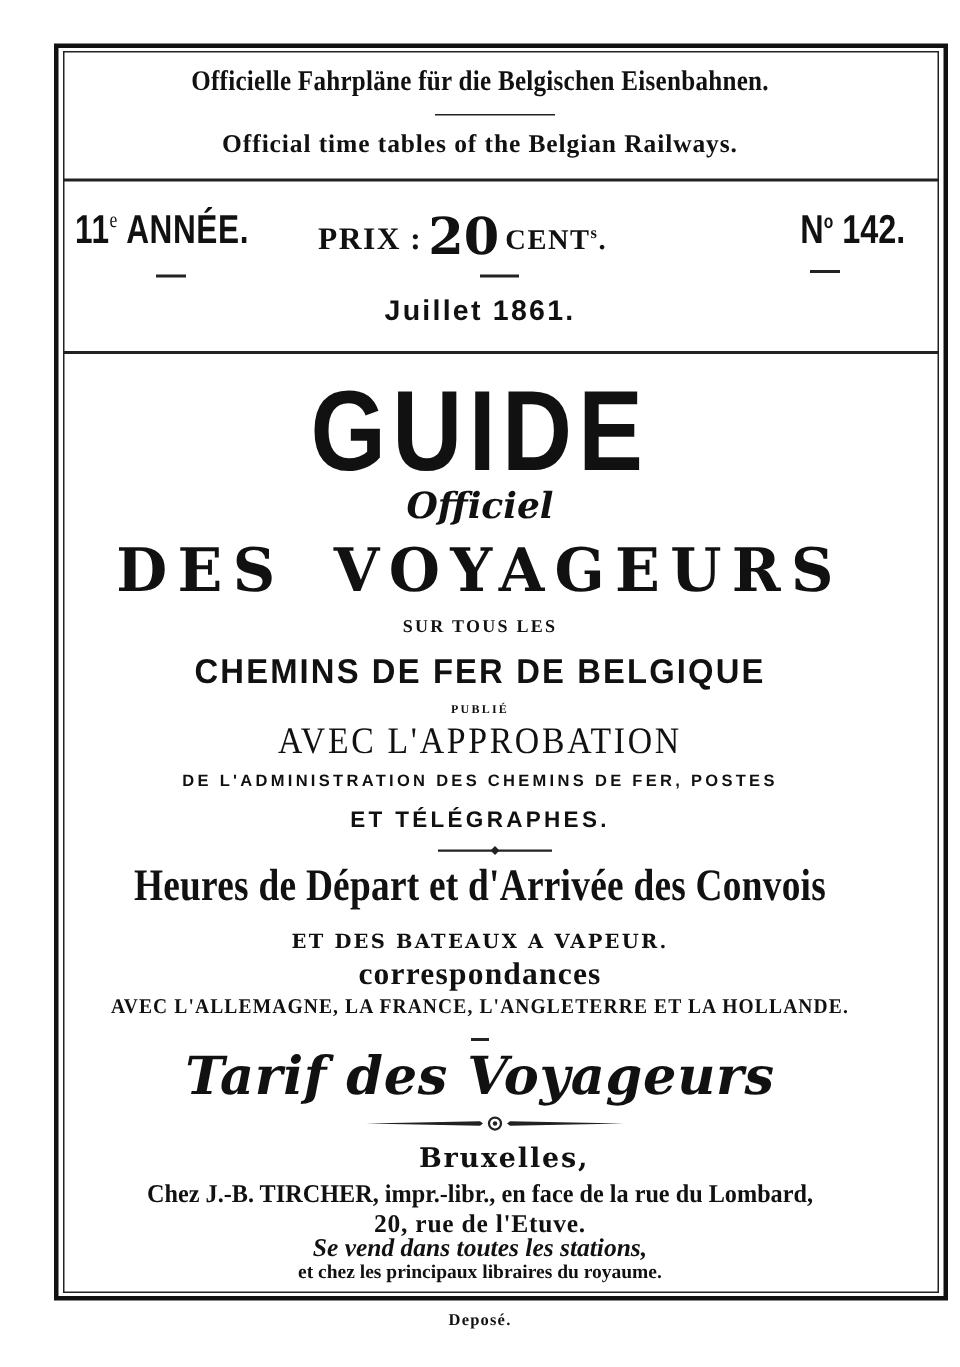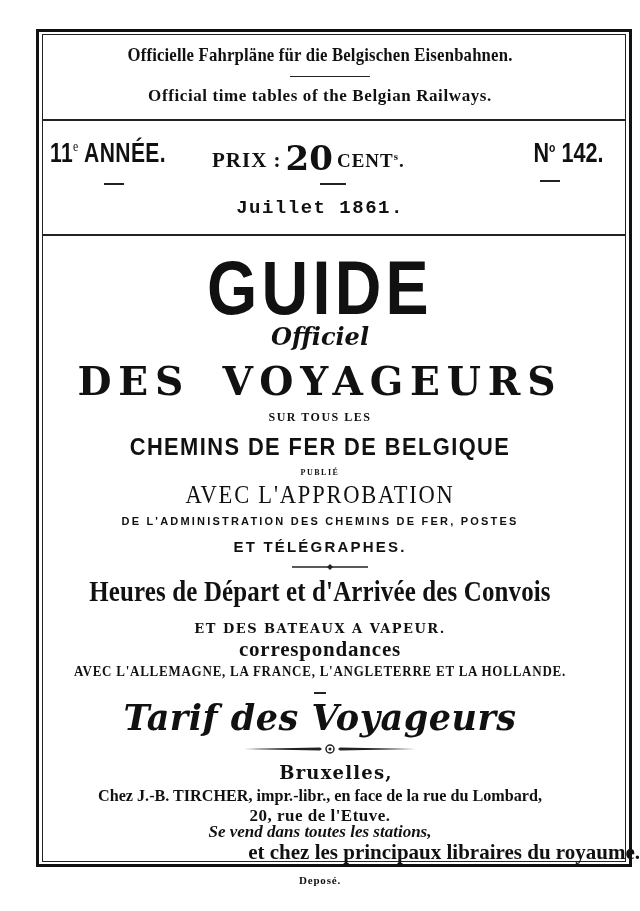--- a/index.html
+++ b/index.html
@@ -26,21 +26,21 @@
   .meta-annee { position: absolute; left: 8px; top: 0; font-family: "Liberation Sans", sans-serif; font-weight: bold; font-size: 27px; transform: scaleX(0.78); transform-origin: left top; letter-spacing: 0.5px; }
   .meta-annee sup { font-family: "Liberation Serif", serif; font-size: 15px; font-weight: normal; vertical-align: 11px; }
   .meta-prix { position: absolute; left: 170px; top: 0; width: 240px; white-space: nowrap; }
   .prix-label { font-size: 21px; font-weight: bold; letter-spacing: 1px; }
   .prix-value { font-family: "DejaVu Serif", serif; font-size: 34px; font-weight: bold; margin: 0 4px; vertical-align: -3px; }
   .prix-unit { font-size: 19px; font-weight: bold; letter-spacing: 1px; }
   .prix-unit sup { font-size: 11px; }
   .meta-num { position: absolute; right: 22px; top: 0; font-family: "Liberation Sans", sans-serif; font-weight: bold; font-size: 27px; transform: scaleX(0.8); transform-origin: right top; }
   .meta-num sup { font-size: 13px; vertical-align: 10px; }
 
-  .date { top: 197px; font-family: Liberation Mono, monospace; font-weight: bold; font-size: 19px; letter-spacing: 1.5px; }
+  .date { top: 197px; font-family: Liberation Sans, sans-serif; font-weight: bold; font-size: 19px; letter-spacing: 1.5px; }
 
   .title-guide { top: 248px; font-family: "Liberation Sans", sans-serif; font-weight: bold; font-size: 76px; letter-spacing: 5px; transform: scaleX(0.85); line-height: 80px; }
   .title-officiel { top: 322px; font-family: "DejaVu Serif", serif; font-weight: bold; font-size: 24px; font-style: italic; }
   .title-voyageurs { top: 357px; font-family: "DejaVu Serif", serif; font-weight: bold; font-size: 40px; letter-spacing: 7px; word-spacing: 12px; transform: scaleX(0.98); }
   .sur-tous { top: 410px; font-size: 12px; font-weight: bold; letter-spacing: 1.5px; }
   .chemins { top: 434px; font-family: "Liberation Sans", sans-serif; font-weight: bold; font-size: 23px; letter-spacing: 1.5px; transform: scaleX(0.95); }
   .publie { top: 468px; font-size: 8px; font-weight: bold; letter-spacing: 1.5px; }
   .avec { top: 481px; font-size: 25px; font-weight: normal; letter-spacing: 2px; transform: scaleX(0.9); }
   .admin { top: 515px; font-family: "Liberation Sans", sans-serif; font-weight: bold; font-size: 11px; letter-spacing: 2.2px; }
   .telegraphes { top: 538px; font-family: "Liberation Sans", sans-serif; font-weight: bold; font-size: 15px; letter-spacing: 2.2px; }
@@ -51,21 +51,21 @@
   .bateaux { top: 621px; font-family: "DejaVu Serif", serif; font-size: 13px; font-weight: bold; letter-spacing: 1.5px; }
   .corresp { top: 637px; font-size: 21px; font-weight: bold; letter-spacing: 0.8px; }
   .pays { top: 664px; font-size: 14px; font-weight: bold; letter-spacing: 0.8px; transform: scaleX(0.93); }
 
   .tarif { top: 697px; font-family: "DejaVu Serif", serif; font-size: 35px; font-weight: bold; font-style: italic; letter-spacing: 0.5px; }
 
   .bruxelles { top: 762px; font-family: "DejaVu Serif", serif; font-size: 18px; font-weight: bold; letter-spacing: 1.2px; padding-left: 16px; }
   .chez { top: 786px; font-size: 17px; font-weight: bold; transform: scaleX(0.95); }
   .rue { top: 806px; font-size: 17px; font-weight: bold; letter-spacing: 0.5px; }
   .vend { top: 822px; font-size: 17px; font-style: italic; font-weight: bold; }
-  .libraires { top: 840px; font-size: 21px; font-weight: bold; text-align: right; }
+  .libraires { top: 840px; font-size: 13px; font-weight: bold; }
   .depose { top: 874px; font-size: 11px; font-weight: bold; letter-spacing: 0.8px; }
 </style>
 </head>
 <body>
 
 <div class="frame-outer"></div>
 <div class="frame-inner"></div>
 
 <div class="line hdr-de">Officielle Fahrpläne für die Belgischen Eisenbahnen.</div>
 <div class="rule" style="left:290px; width:80px; top:76px; border-top-width:1px;"></div>

